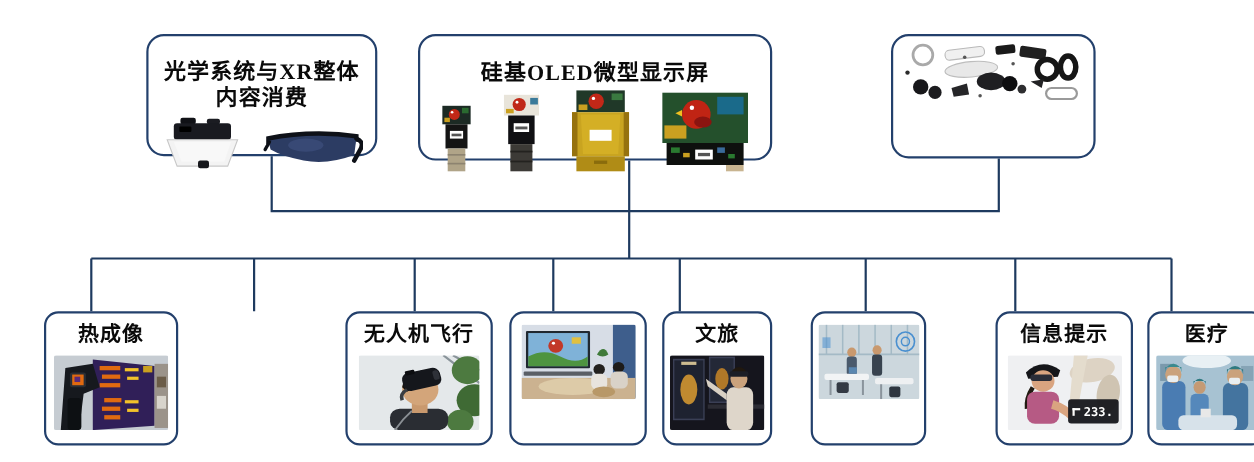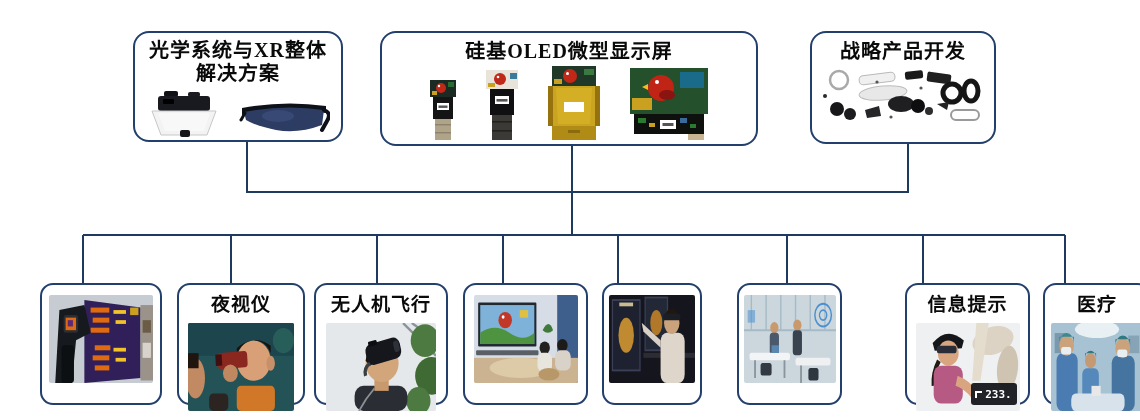--- a/index.html
+++ b/index.html
@@ -18,26 +18,26 @@
   }
   .connectors{position:absolute;left:0;top:0;width:1140px;height:420px;z-index:0;}
   .connectors path{stroke:var(--line-color);stroke-width:2;fill:none;}
   .node{
     position:absolute;box-sizing:border-box;z-index:1;
     background:var(--box-background);
     border:2px solid var(--box-border-color);
   }
   .node.top{border-radius:16px;top:31px;}
   .node.bottom{border-radius:13px;top:283px;height:122px;padding-top:7px;}
-  .ttitle{font-weight:bold;font-size:20px;line-height:24px;text-align:center;margin-top:6px;letter-spacing:1px;}
+  .ttitle{font-weight:bold;font-size:20px;line-height:24px;text-align:center;margin-top:22px;letter-spacing:1px;}
   .ttitle.two div{line-height:23px;}
   .btitle{font-weight:bold;font-size:19px;line-height:26px;height:28px;text-align:center;letter-spacing:1px;}
   .imgrow{display:flex;justify-content:center;align-items:flex-end;gap:16px;margin-top:5px;}
   .modrow{display:flex;justify-content:center;align-items:flex-end;gap:30px;margin-top:3px;height:74px;}
-  .photo{position:relative;height:88px;margin:3px auto 0;border-radius:2px;overflow:hidden;}
+  .photo{position:relative;height:68px;margin:3px auto 0;border-radius:2px;overflow:hidden;}
   .photo svg{display:block;width:100%;height:100%;}
   .hud-panel{
     position:absolute;right:3px;bottom:6px;width:46px;height:22px;
     background:#17181d;border-radius:3px;opacity:.95;
     display:flex;align-items:center;justify-content:center;gap:2px;
     color:#ffffff;font-family:"DejaVu Sans Mono",monospace;font-size:11px;font-weight:bold;
   }
   .hud-corner{display:inline-block;width:5px;height:5px;border-left:2px solid #fff;border-top:2px solid #fff;margin-right:1px;}
 </style>
 </head>
@@ -48,21 +48,21 @@
   <svg class="connectors" viewBox="0 0 1140 420">
     <path d="M247 142 V193 M908 144 V193 M246 192 H909 M572 146 V236
              M83 235 H1065
              M83 235 V283 M231 235 V283 M377 235 V283 M503 235 V283
              M618 235 V283 M787 235 V283 M923 235 V283 M1065 235 V283"></path>
   </svg>
 
   <div class="node top" style="left:133px;width:210px;height:111px">
     <div class="ttitle two">
       <div>光学系统与XR整体</div>
-      <div>解决方案</div>
+      <div>内容消费</div>
     </div>
     <div class="imgrow">
       <svg width="76" height="48" viewBox="0 0 76 48">
         <rect x="18" y="1" width="14" height="6" rx="2" fill="#101116"></rect>
         <rect x="42" y="2" width="12" height="5" rx="2" fill="#1b1c22"></rect>
         <rect x="12" y="6" width="52" height="15" rx="3" fill="#191a20"></rect>
         <rect x="17" y="9" width="11" height="5" rx="1" fill="#000"></rect>
         <polygon points="6,21 70,21 61,45 15,45" fill="#f3f3f3" stroke="#c7c7c7" stroke-width="1"></polygon>
         <polygon points="12,23 64,23 58,41 19,41" fill="#fafafa" opacity="0.7"></polygon>
         <rect x="34" y="40" width="10" height="7" rx="2" fill="#17181c"></rect>
@@ -70,21 +70,21 @@
       <svg width="92" height="46" viewBox="0 0 92 46">
         <path d="M4 16 Q46 8 88 14 L88 21 Q46 15 4 23 Z" fill="#0e1118"></path>
         <path d="M6 20 Q46 12 86 18 L84 33 Q60 42 38 38 Q18 34 8 28 Z" fill="#2c3c63"></path>
         <ellipse cx="40" cy="24" rx="16" ry="6" fill="#46598c" opacity="0.45"></ellipse>
         <path d="M86 18 q8 3 3 11 l-5 9" stroke="#0d1017" stroke-width="4" fill="none" stroke-linecap="round"></path>
         <path d="M7 21 l-4 7" stroke="#0d1017" stroke-width="3" fill="none" stroke-linecap="round"></path>
       </svg>
     </div>
   </div>
 
-  <div class="node top" style="left:380px;width:378px;height:115px">
+  <div class="node top" style="left:380px;width:322px;height:115px">
     <div class="ttitle">硅基OLED微型显示屏</div>
     <div class="modrow">
       <svg width="26" height="60" viewBox="0 0 26 60">
         <rect x="0" y="0" width="26" height="17" fill="#1c2a24"></rect>
         <rect x="18" y="2" width="6" height="5" fill="#2a6a30"></rect>
         <rect x="2" y="11" width="5" height="4" fill="#caa020"></rect>
         <circle cx="11" cy="8" r="5" fill="#c22818"></circle>
           <circle cx="9" cy="6" r="1.2" fill="#fff"></circle>
         <rect x="3" y="17" width="20" height="22" fill="#141414"></rect>
         <rect x="7" y="23" width="12" height="7" fill="#ffffff"></rect>
@@ -134,21 +134,20 @@
         <rect x="50" y="50" width="7" height="5" fill="#3a6a9a"></rect>
           <rect x="60" y="56" width="6" height="4" fill="#2a7a30"></rect>
         <rect x="30" y="52" width="16" height="9" fill="#ffffff"></rect>
           <rect x="32.5" y="55" width="11" height="3" fill="#555"></rect>
         <rect x="58" y="66" width="16" height="6" fill="#c8b490"></rect>
       </svg>
     </div>
   </div>
 
   <div class="node top" style="left:810px;width:186px;height:113px">
-    <div class="ttitle">战略产品开发</div>
     <div class="imgrow">
       <svg width="164" height="54" viewBox="0 0 164 54">
         <circle cx="18" cy="12" r="9" fill="none" stroke="#a9a9a9" stroke-width="2.5"></circle>
         <rect x="38" y="6" width="36" height="9" rx="4" fill="#f0f0f0" stroke="#b9b9b9" transform="rotate(-7 56 10)"></rect>
         <rect x="84" y="3" width="18" height="8" rx="2" fill="#1a1a1a" transform="rotate(-6 93 7)"></rect>
         <rect x="106" y="5" width="24" height="10" rx="2" fill="#202020" transform="rotate(8 118 10)"></rect>
         <ellipse cx="62" cy="25" rx="24" ry="7" fill="#e8e8e8" stroke="#bdbdbd" transform="rotate(-5 62 25)"></ellipse>
         <circle cx="131" cy="25" r="9" fill="none" stroke="#161616" stroke-width="5"></circle>
         <ellipse cx="150" cy="23" rx="7" ry="10" fill="none" stroke="#161616" stroke-width="5"></ellipse>
         <ellipse cx="80" cy="36" rx="13" ry="8" fill="#1f1f22"></ellipse>
@@ -161,20 +160,21 @@
         <rect x="130" y="42" width="28" height="10" rx="5" fill="none" stroke="#9a9a9a" stroke-width="2"></rect>
         <circle cx="56" cy="14" r="1.6" fill="#555"></circle>
           <circle cx="100" cy="20" r="1.6" fill="#555"></circle>
         <circle cx="70" cy="49" r="1.6" fill="#555"></circle>
           <circle cx="4" cy="28" r="2" fill="#2a2a2a"></circle>
       </svg>
     </div>
   </div>
 
   <div class="node bottom" style="left:40px;width:122px">
+    <div class="btitle">热成像</div>
     <div class="photo" style="width:104px">
       <svg viewBox="0 0 100 70" preserveAspectRatio="none">
         <rect width="100" height="70" fill="#c6ccd2"></rect>
         <polygon points="34,4 88,10 88,66 34,70" fill="#301f58"></polygon>
         <rect x="88" y="8" width="12" height="60" fill="#9b938a"></rect>
         <rect x="90" y="20" width="8" height="10" fill="#6b5c48"></rect>
           <rect x="90" y="38" width="8" height="12" fill="#d8d4cc"></rect>
         <g fill="#e06a10">
           <rect x="40" y="10" width="18" height="4"></rect>
             <rect x="42" y="18" width="16" height="4"></rect>
@@ -192,40 +192,20 @@
         <rect x="78" y="10" width="8" height="6" fill="#caa020"></rect>
         <path d="M10 12 L34 8 L40 30 L26 36 L22 70 L6 70 Z" fill="#16191e"></path>
         <rect x="14" y="16" width="14" height="14" rx="2" fill="#2a2e34"></rect>
         <rect x="16" y="18" width="10" height="10" fill="#e06a10"></rect>
           <rect x="18" y="20" width="5" height="5" fill="#5a2a7a"></rect>
         <rect x="12" y="40" width="12" height="30" rx="3" fill="#0d1013"></rect>
       </svg>
     </div>
   </div>
 
-  <div class="node bottom" style="left:177px;width:128px">
-    <div class="btitle">夜视仪</div>
-    <div class="photo" style="width:106px">
-      <svg viewBox="0 0 100 70" preserveAspectRatio="none">
-        <rect width="100" height="70" fill="#235257"></rect>
-        <rect x="0" y="0" width="100" height="26" fill="#1c454e"></rect>
-        <circle cx="90" cy="14" r="10" fill="#2e6a60" opacity="0.7"></circle>
-        <ellipse cx="7" cy="44" rx="9" ry="16" fill="#c28a62"></ellipse>
-        <rect x="0" y="24" width="10" height="12" fill="#20140e"></rect>
-        <circle cx="62" cy="30" r="16" fill="#d9a078"></circle>
-        <path d="M46 26 A17 17 0 0 1 78 24 L78 18 Q62 8 46 20 Z" fill="#1a120c"></path>
-        <ellipse cx="78" cy="32" rx="4" ry="6" fill="#c89068"></ellipse>
-        <rect x="28" y="23" width="28" height="13" rx="3" fill="#8a2820" transform="rotate(-4 42 29)"></rect>
-        <rect x="26" y="25" width="6" height="9" fill="#401010" transform="rotate(-4 29 29)"></rect>
-        <circle cx="40" cy="40" r="7" fill="#c08860"></circle>
-        <rect x="46" y="50" width="36" height="20" rx="4" fill="#d07828"></rect>
-        <rect x="20" y="56" width="18" height="14" rx="4" fill="#2c2420"></rect>
-      </svg>
-    </div>
-  </div>
 
   <div class="node bottom" style="left:314px;width:134px">
     <div class="btitle">无人机飞行</div>
     <div class="photo" style="width:110px">
       <svg viewBox="0 0 100 70" preserveAspectRatio="none">
         <rect width="100" height="70" fill="#e4e8ea"></rect>
         <path d="M70 0 L100 26 M78 0 L100 14" stroke="#8a949a" stroke-width="2"></path>
         <circle cx="90" cy="14" r="13" fill="#4d7a40"></circle>
         <circle cx="96" cy="42" r="15" fill="#3f6a34"></circle>
         <circle cx="84" cy="62" r="11" fill="#4d7a40"></circle>
@@ -262,20 +242,21 @@
         <circle cx="68" cy="42" r="5" fill="#23211f"></circle>
         <rect x="61" y="46" width="14" height="15" rx="5" fill="#e8e4de"></rect>
         <circle cx="85" cy="40" r="5" fill="#1d1b19"></circle>
         <rect x="78" y="44" width="15" height="16" rx="5" fill="#d9d2c8"></rect>
         <ellipse cx="72" cy="63" rx="10" ry="5" fill="#b89868"></ellipse>
       </svg>
     </div>
   </div>
 
   <div class="node bottom" style="left:602px;width:100px">
+    <div class="btitle">文旅</div>
     <div class="photo" style="width:86px">
       <svg viewBox="0 0 100 70" preserveAspectRatio="none">
         <rect width="100" height="70" fill="#15151d"></rect>
         <rect x="4" y="4" width="32" height="56" fill="#1e2230" stroke="#3a3f55" stroke-width="1.5"></rect>
         <ellipse cx="20" cy="32" rx="9" ry="14" fill="#c08a30"></ellipse>
         <rect x="12" y="6" width="16" height="3" fill="#cdbb90"></rect>
         <rect x="42" y="2" width="26" height="42" fill="#232837" stroke="#3a3f55" stroke-width="1.5"></rect>
         <ellipse cx="55" cy="22" rx="7" ry="10" fill="#b07828"></ellipse>
         <rect x="40" y="46" width="60" height="4" fill="#2c2c34"></rect>
         <path d="M60 36 L38 22 L40 29 L60 42 Z" fill="#d8d0c4"></path>

